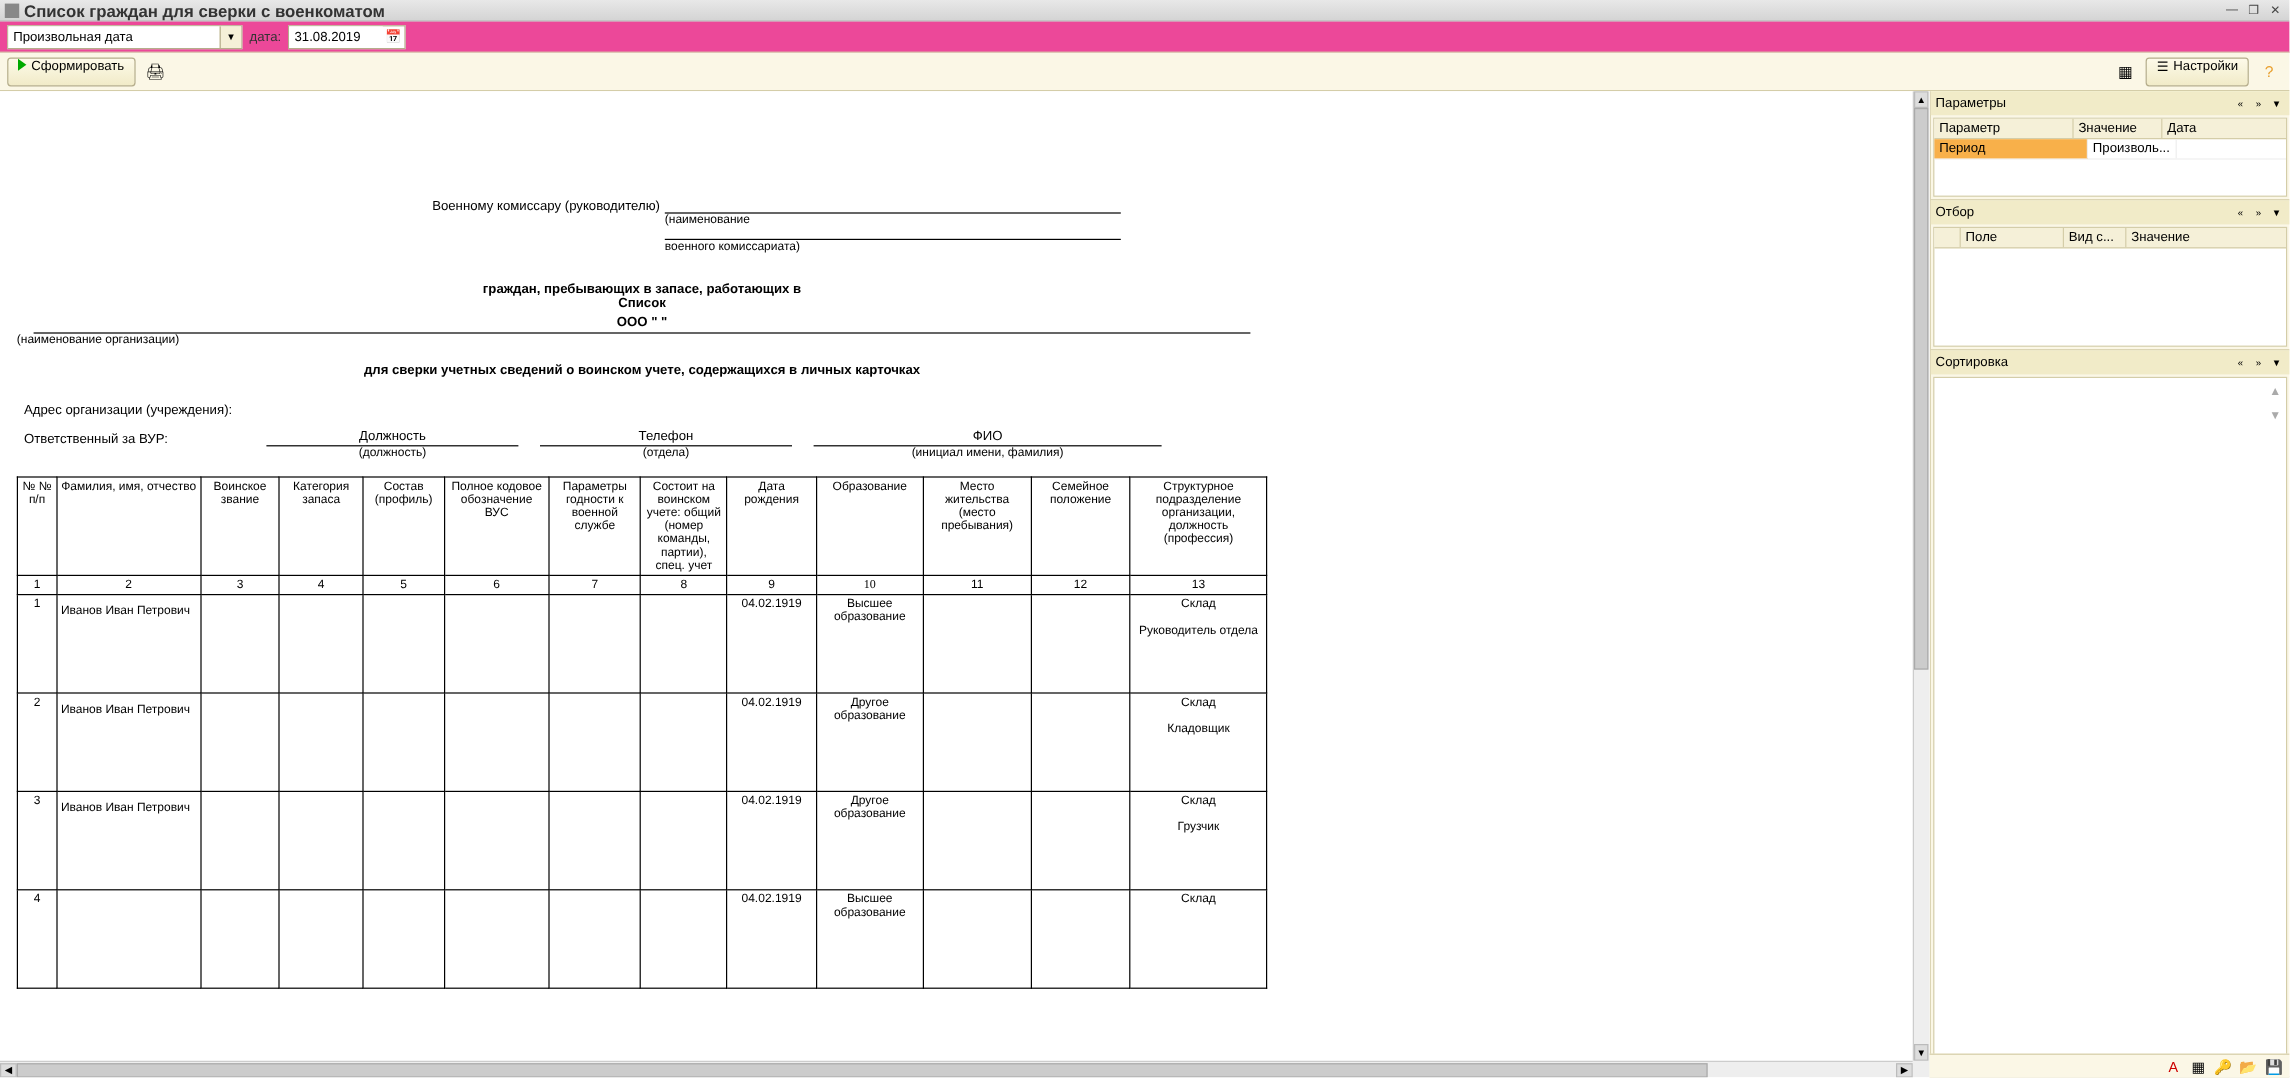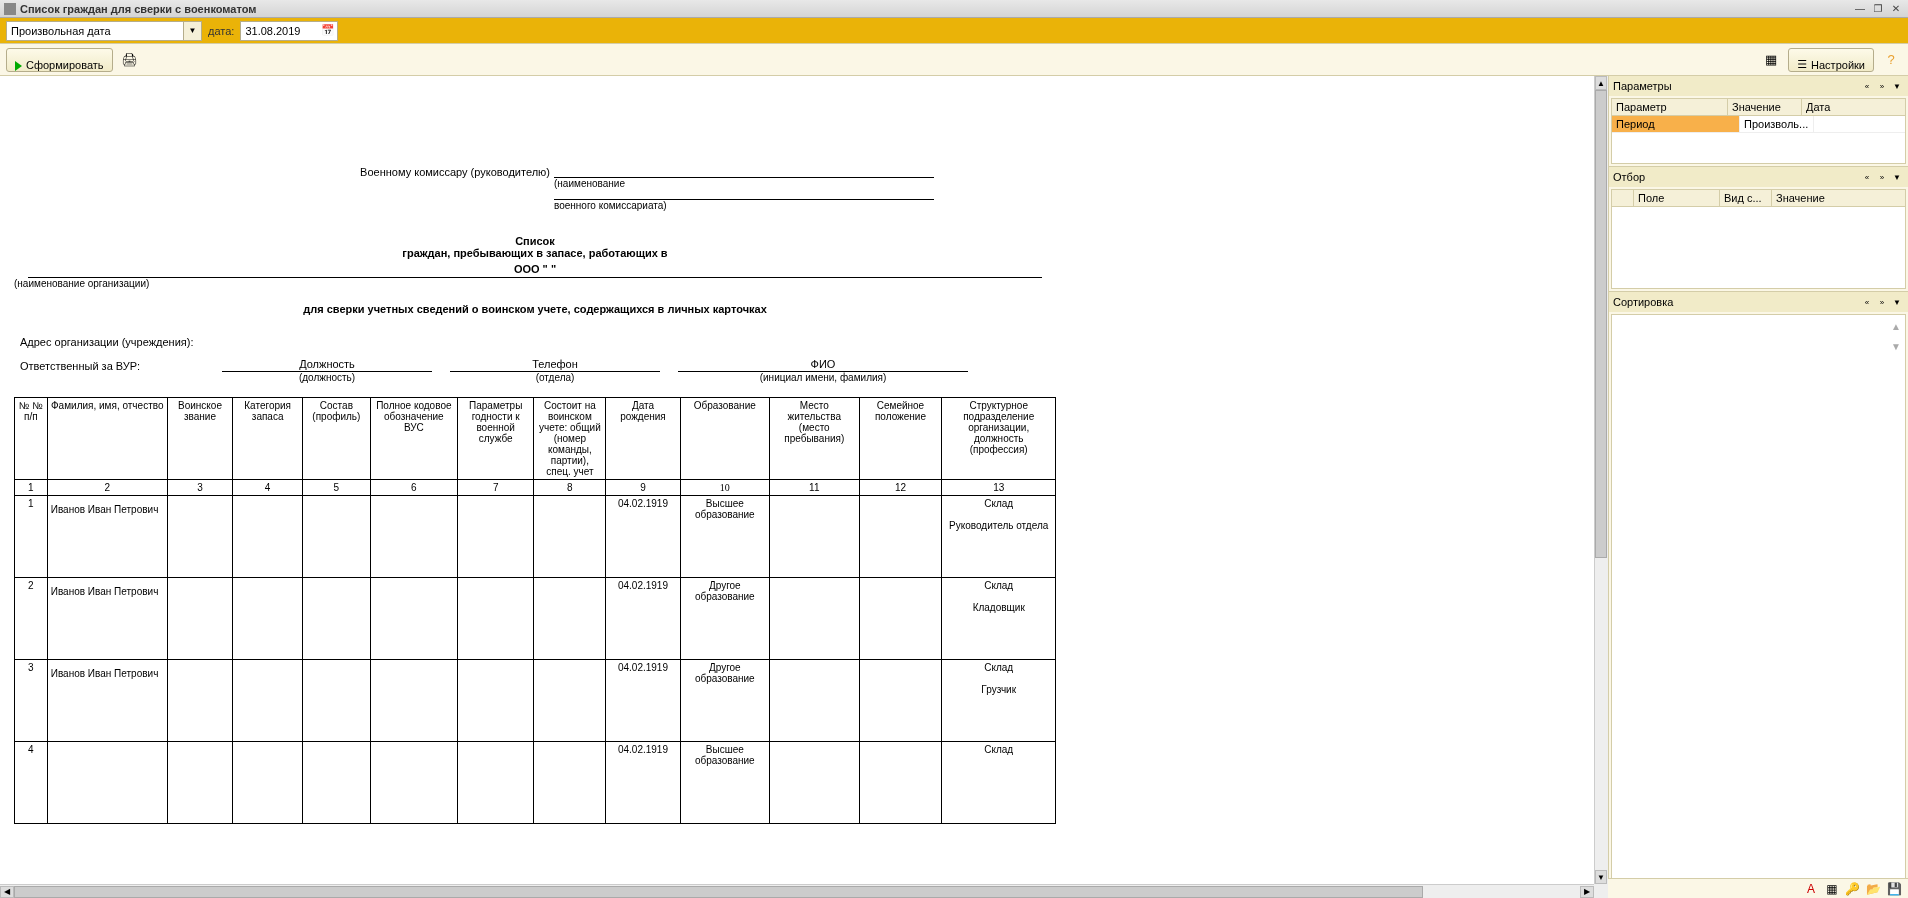--- a/index.html
+++ b/index.html
@@ -1,30 +1,30 @@
 <!DOCTYPE html>
 <html><head>
 <meta charset="utf-8">
 <style>
 *{box-sizing:border-box;margin:0;padding:0}
 body{font-family:Arial,sans-serif;font-size:11px;background:#fff;overflow:hidden;width:1908px;height:898px;position:relative}
 .titlebar{height:18px;background:linear-gradient(#e8e8e8,#d4d4d4);border-bottom:1px solid #aaa;display:flex;align-items:center;padding:0 4px}
 .titlebar .icon{width:12px;height:12px;background:#888;margin-right:4px}
-.titlebar .title{flex:1;font-size:11px;color:#333;font-weight:bold}
+.titlebar .title{flex:1;font-size:14px;color:#333;font-weight:bold}
 .titlebar .winbtn{width:16px;height:14px;margin-left:2px;display:flex;align-items:center;justify-content:center;cursor:pointer;font-size:10px;color:#444}
-.filterbar{height:26px;background:#eab308;border-bottom:1px solid #d4cda8;display:flex;align-items:center;padding:2px 6px;gap:6px}
+.filterbar{height:26px;background:#ec4899;border-bottom:1px solid #d4cda8;display:flex;align-items:center;padding:2px 6px;gap:6px}
 .combo{height:20px;border:1px solid #b5ad8b;background:#fff;display:flex;align-items:center}
 .combo input{border:none;outline:none;padding:0 4px;font-size:11px;height:18px;width:176px}
 .combo .dd{width:18px;height:18px;background:#f5f0d8;border-left:1px solid #b5ad8b;display:flex;align-items:center;justify-content:center;cursor:pointer;font-size:8px}
 .lbl{font-size:11px;color:#333}
 .datefield{height:20px;border:1px solid #b5ad8b;background:#fff;display:flex;align-items:center}
 .datefield input{border:none;outline:none;padding:0 4px;font-size:11px;height:18px;width:78px}
 .datefield .cal{width:18px;height:18px;display:flex;align-items:center;justify-content:center;cursor:pointer;font-size:11px}
 .toolbar{height:32px;background:#fbf7e6;border-bottom:1px solid #d4cda8;display:flex;align-items:center;padding:3px 6px;gap:6px}
-.btn{height:24px;border:1px solid #b5ad8b;background:linear-gradient(#fdfae9,#f1ebc8);border-radius:3px;display:flex;align-items:flex-end;padding:0 8px;cursor:pointer;gap:4px;font-size:11px}
+.btn{height:24px;border:1px solid #b5ad8b;background:linear-gradient(#fdfae9,#f1ebc8);border-radius:3px;display:flex;align-items:flex-start;padding:0 8px;cursor:pointer;gap:4px;font-size:11px}
 .btn .play{width:0;height:0;border-left:7px solid #0a0;border-top:5px solid transparent;border-bottom:5px solid transparent}
 .iconbtn{width:22px;height:22px;display:flex;align-items:center;justify-content:center;cursor:pointer;font-size:13px}
 .spacer{flex:1}
 .main{display:flex;height:822px}
 .report-area{flex:1;position:relative;overflow:hidden;background:#fff}
 .report-scroll{position:absolute;top:0;left:0;right:14px;bottom:14px;overflow:auto}
 .report{padding:20px 14px;width:1070px}
 .rpt-head1{margin-top:70px}
 .rpt-head1 .row1{display:flex}
 .rpt-head1 .lbl1{width:540px;text-align:right;padding-right:4px}
@@ -133,22 +133,22 @@
           <div style="display:flex;margin-top:10px">
               <span style="width:540px"></span>
               <span class="line1"></span>
             </div>
           <div style="display:flex">
               <span style="width:540px"></span>
               <span class="sub" style="width:380px">военного комиссариата)</span>
             </div>
         </div>
         <div class="title-block">
+          <div>граждан, пребывающих в запасе, работающих в</div>
           <div>Список</div>
-          <div>граждан, пребывающих в запасе, работающих в</div>
         </div>
         <div class="org-line">ООО "           "</div>
         <div class="sub">(наименование организации)</div>
         <div class="subtitle">для сверки учетных сведений о воинском учете, содержащихся в личных карточках</div>
         <div class="field-row">
           <span class="fl">Адрес организации (учреждения):</span>
         </div>
         <div class="resp-row">
           <span class="rl">Ответственный за ВУР:</span>
           <span class="rc" style="width:210px">Должность</span>

